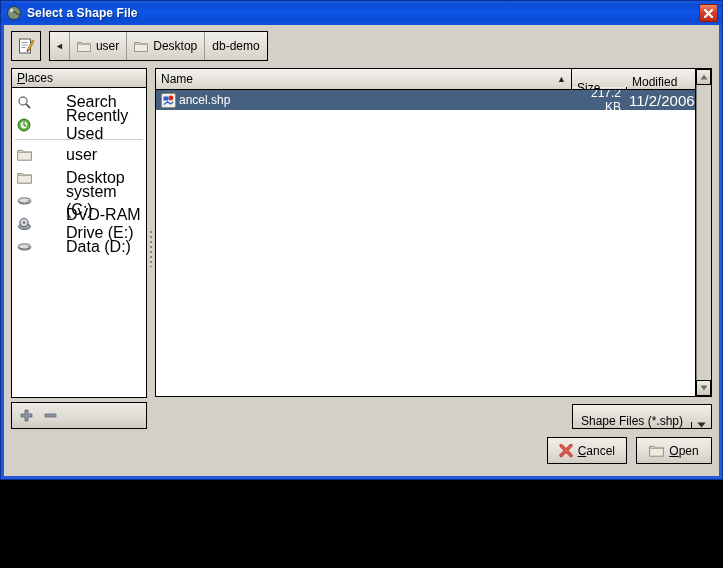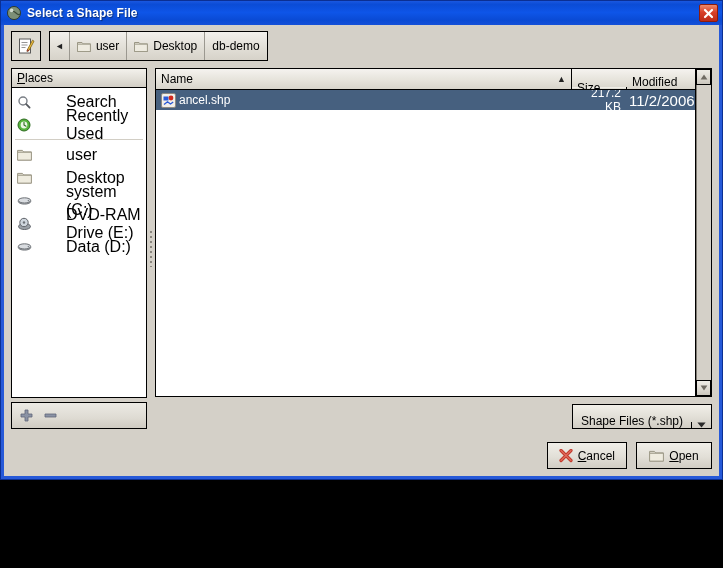--- a/index.html
+++ b/index.html
@@ -247,21 +247,21 @@
   #filter-arrow {
     width: 20px; flex: 0 0 20px;
     border-left: 1px solid #000;
     display: flex; align-items: center; justify-content: center;
     font-size: 9px;
   }
 
   
   #actions {
     height: 40px; flex: 0 0 40px;
-    display: flex; align-items: flex-end; justify-content: flex-end;
+    display: flex; align-items: flex-start; justify-content: flex-end;
     gap: 9px;
     padding-top: 8px;
   }
   .act-btn {
     height: 27px; min-width: 76px;
     border: 1px solid #000;
     background: linear-gradient(to bottom, #f0eee8, #e2dfd7 55%, #d1cdc4);
     display: flex; align-items: center; justify-content: center;
     gap: 5px;
     padding: 0 11px;

